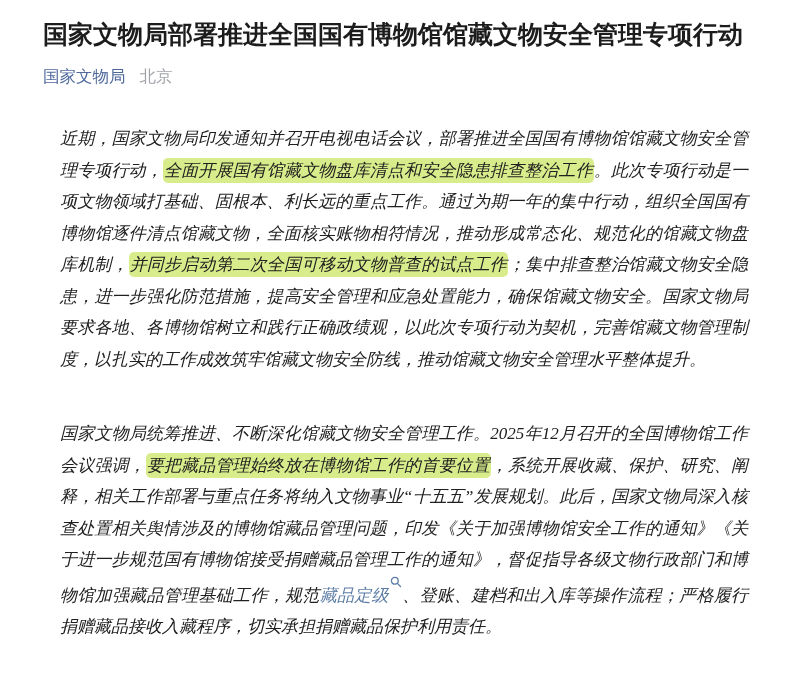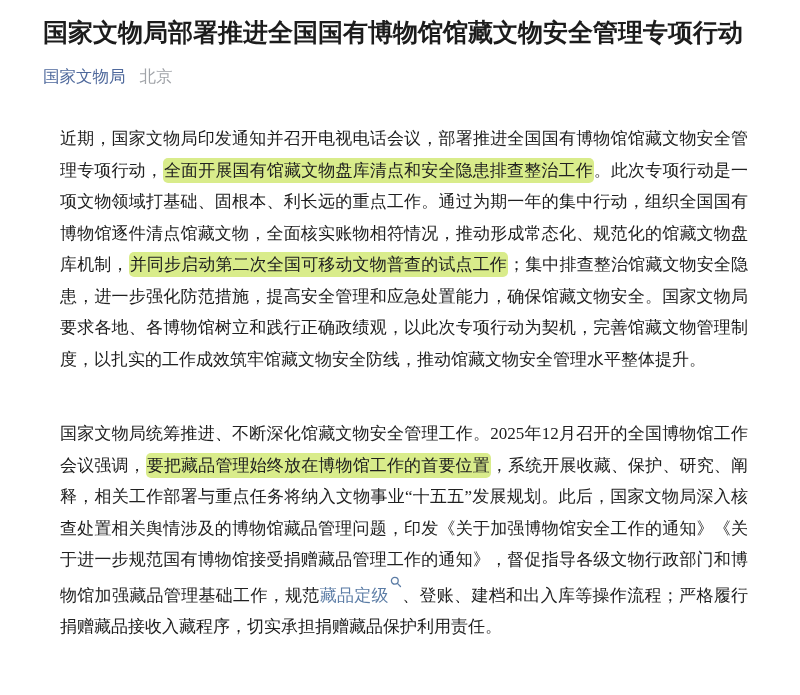--- a/index.html
+++ b/index.html
@@ -25,21 +25,21 @@
     height: 695px;
     background: #ffffff;
   }
   h1.article-title {
     margin: 18px 40px 0 43px;
     font-size: 25px;
     line-height: 34px;
     font-weight: 700;
     letter-spacing: 0px;
     color: var(--title);
-    font-family: Liberation Mono, monospace;
+    font-family: Liberation Serif, serif;
   }
   .byline {
     margin: 13px 40px 0 43px;
     font-size: 16.5px;
     line-height: 22px;
     display: flex;
     align-items: center;
     gap: 14px;
     font-family: "Liberation Sans", "DejaVu Sans", sans-serif;
   }
@@ -51,21 +51,21 @@
   }
   .byline .meta { color: var(--meta); font-weight: 400; }
   .article-body {
     margin: 36px 52px 0 60px;
     font-family: "Liberation Serif", "DejaVu Serif", serif;
     font-size: 17px;
     line-height: 31.5px;
     text-align: justify;
     color: var(--body);
   }
-  .article-body p.para { margin-bottom: 43px; }
+  .article-body p.para { margin-bottom: 43px; font-style: italic; }
   .article-body p.para:last-child { margin-bottom: 16px; }
   span.hl {
     background: var(--hl);
     border-radius: 5px;
     padding: 3px 1px;
     box-decoration-break: clone;
     -webkit-box-decoration-break: clone;
   }
   span.entity-link {
     color: var(--link);

